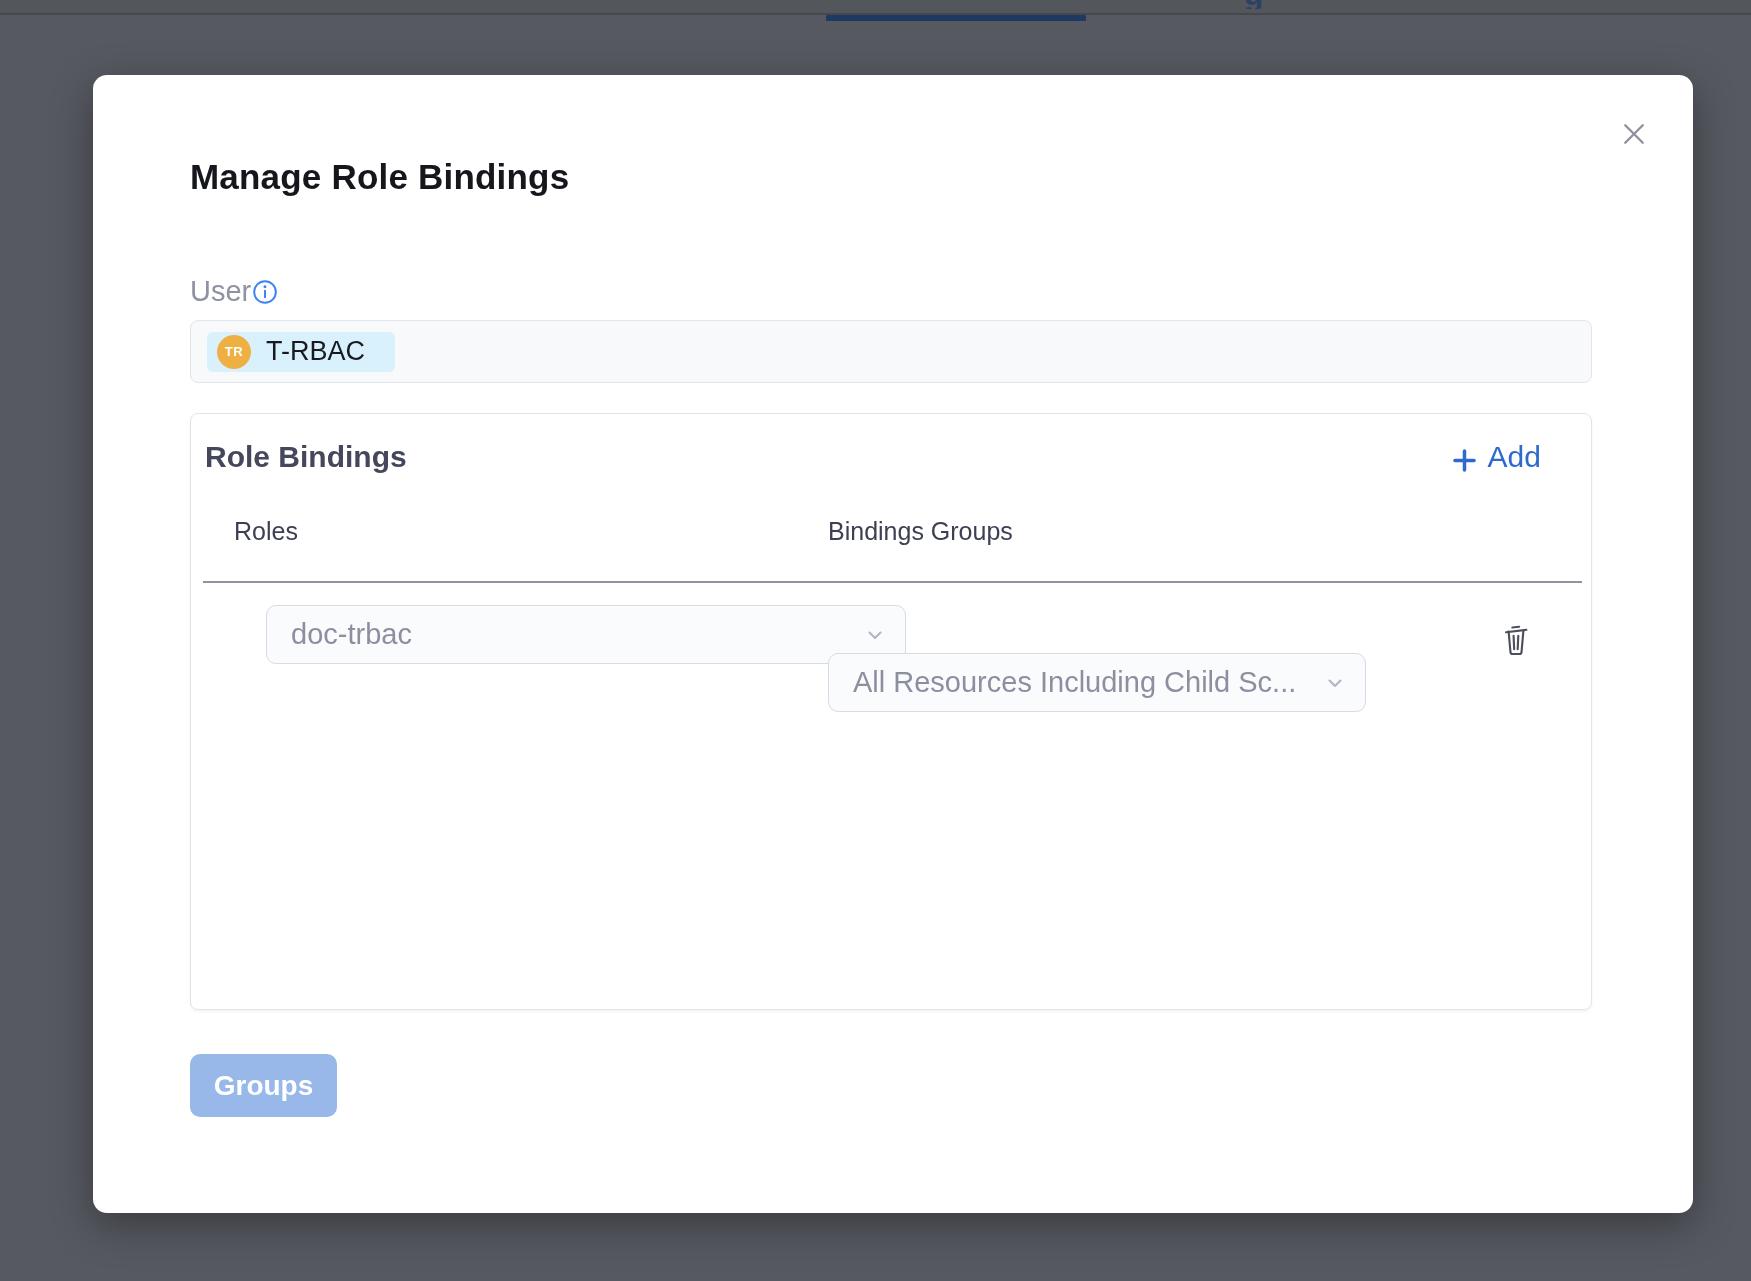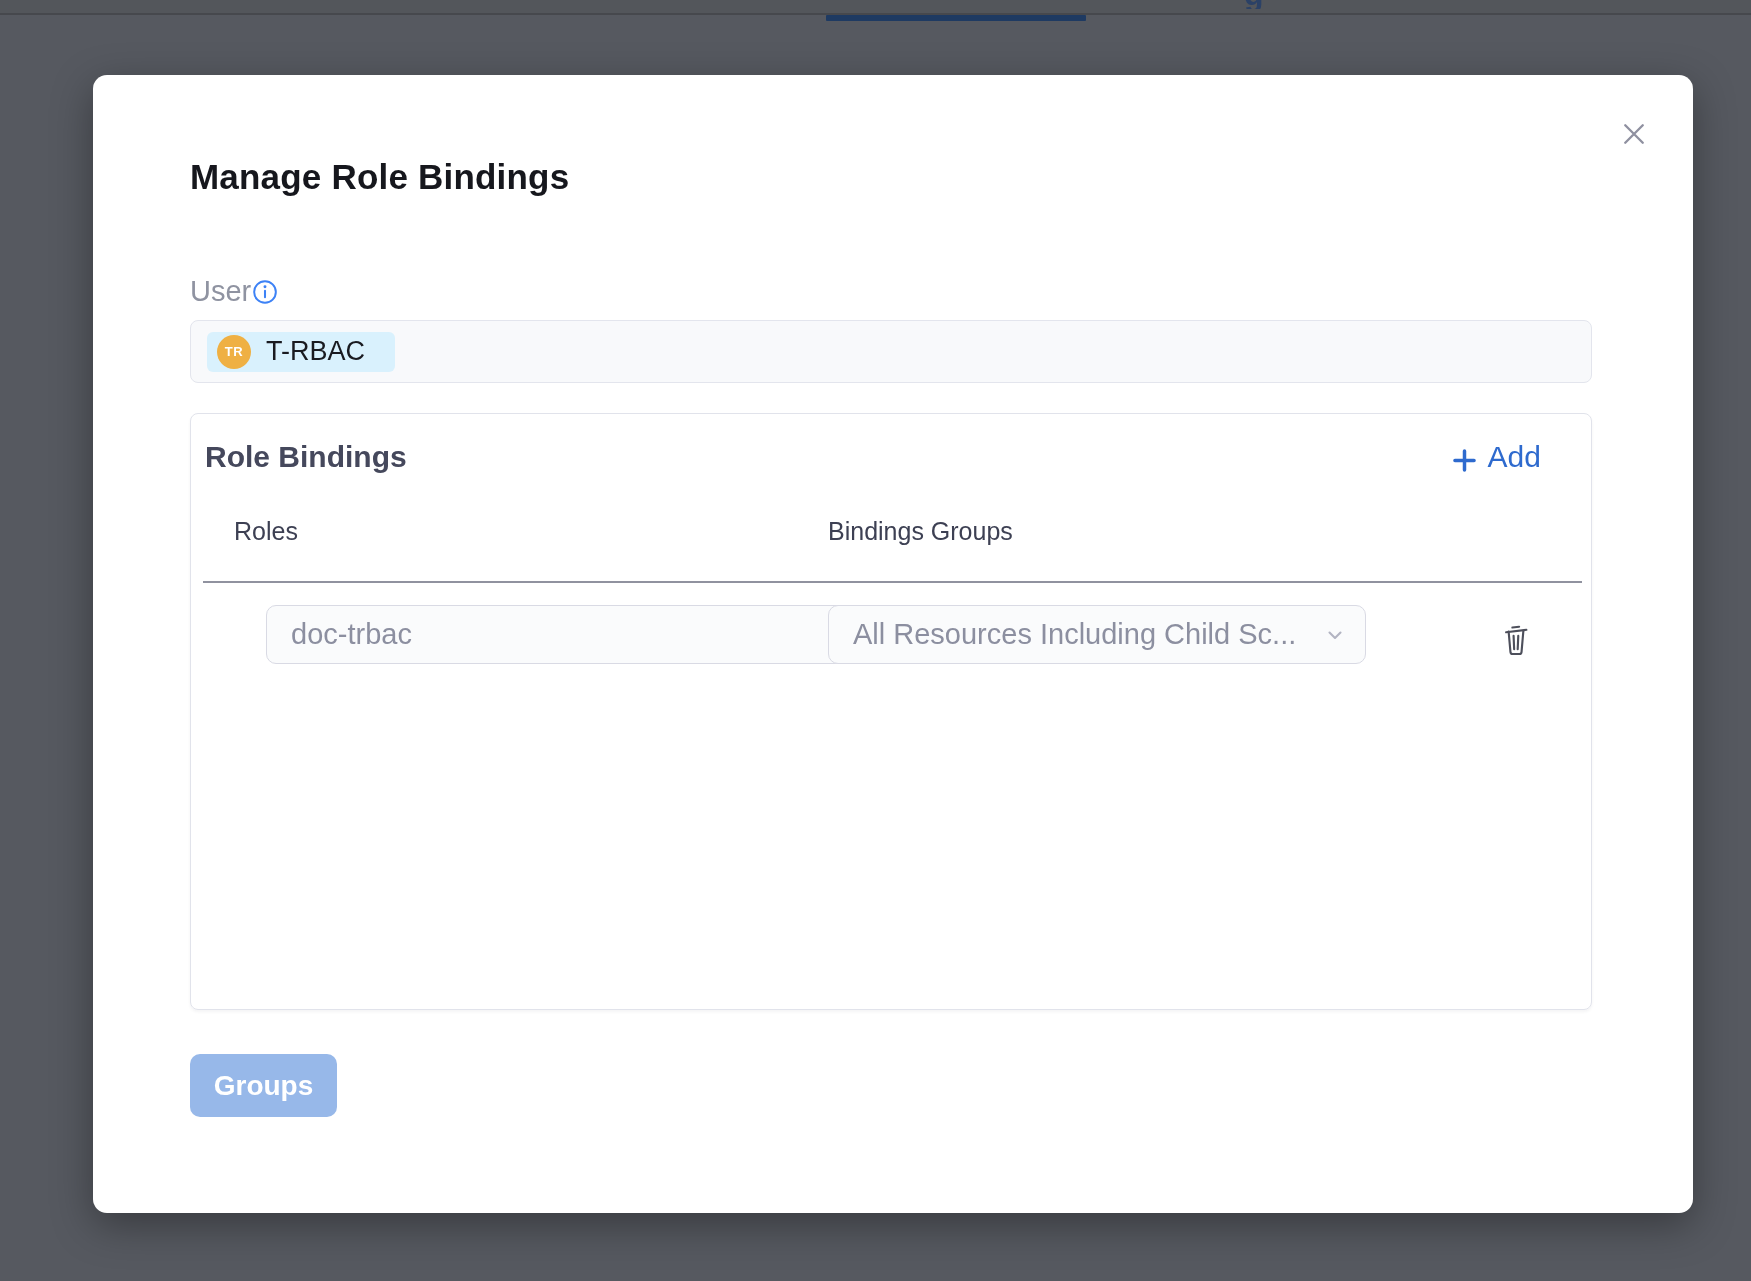--- a/index.html
+++ b/index.html
@@ -178,21 +178,21 @@
     cursor: pointer;
   }
   .select .select-value {
     font-size: 29px;
     color: #8c8fa0;
     white-space: nowrap;
     overflow: hidden;
   }
   .select svg { width: 24px; height: 24px; flex: none; margin-left: 12px; }
   .role-select { left: 43px; width: 640px; margin-left: 32px; }
-  .rg-select { left: 637px; width: 538px; }
+  .rg-select { left: 637px; width: 538px; margin-top: 48px; }
 
   .trash-btn {
     position: absolute;
     left: 1303px; top: 202px;
     width: 44px; height: 46px;
     background: none; border: none; cursor: pointer;
     display: flex; align-items: center; justify-content: center;
   }
   .trash-btn svg { width: 34px; height: 38px; }
 

